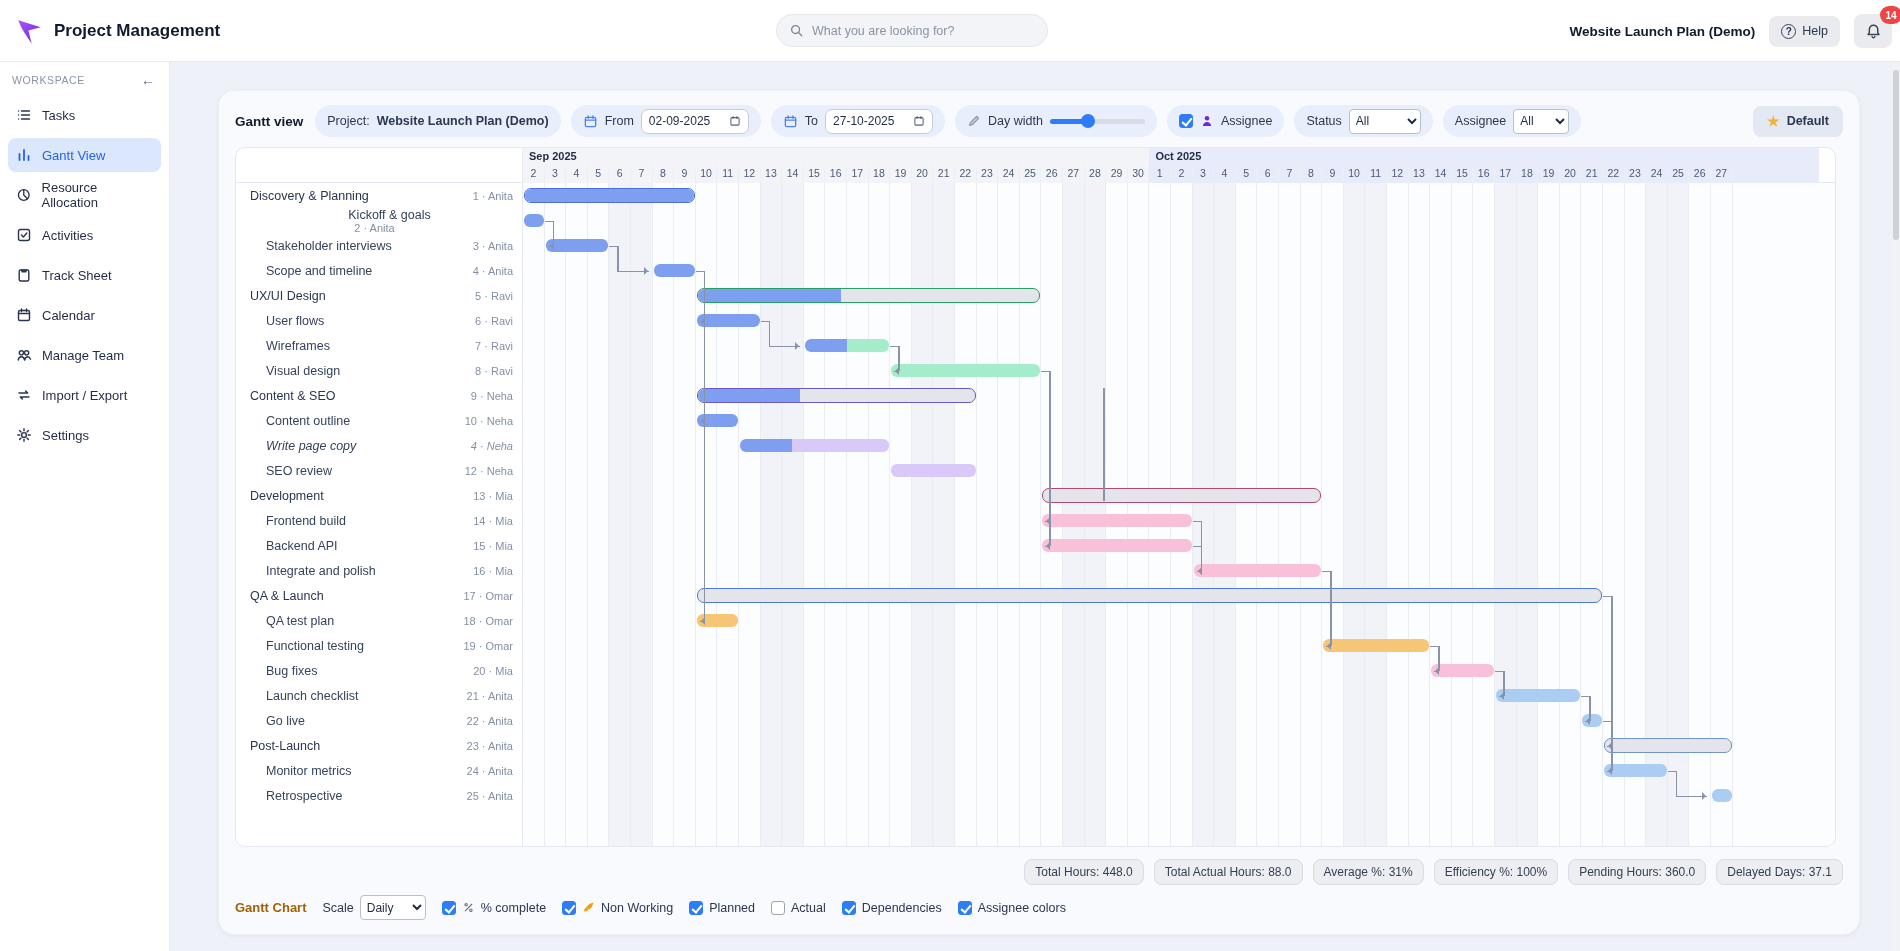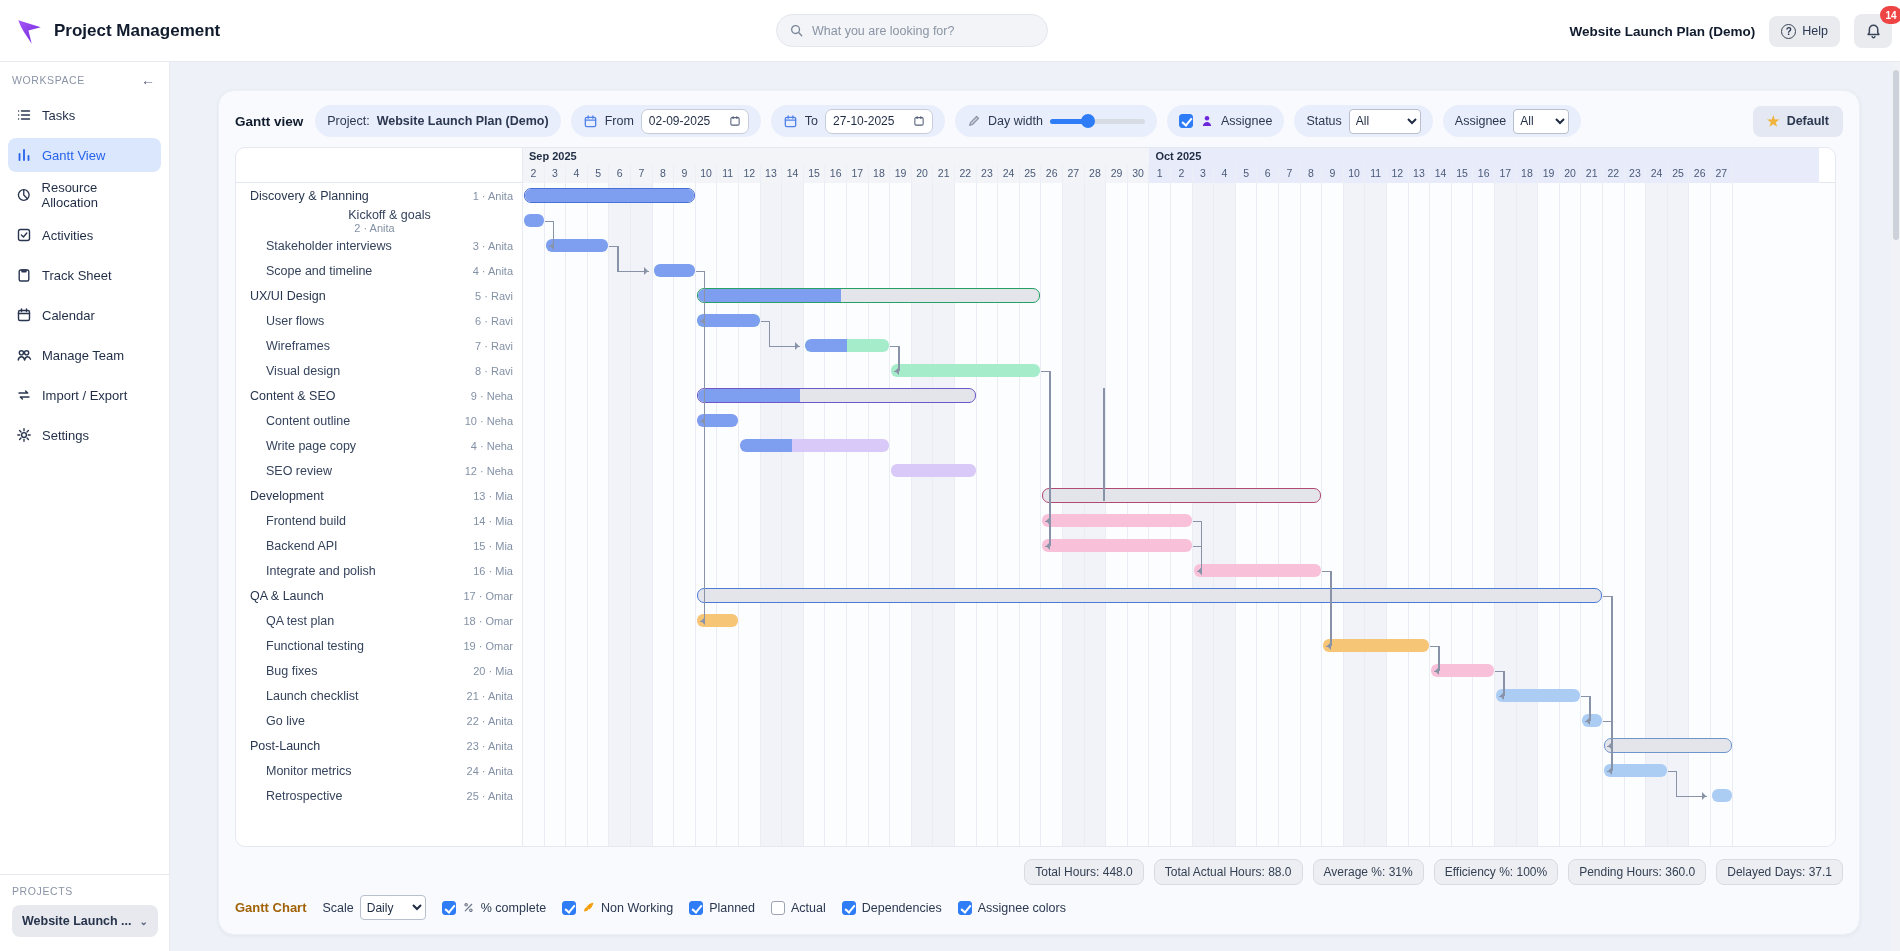--- a/index.html
+++ b/index.html
@@ -192,27 +192,20 @@
         <span>Import / Export</span>
       </div>
       <div class="nav-item">
         <svg class="ic" width="16" height="16" viewBox="0 0 16 16" stroke="#2a3650">
           <circle cx="8" cy="8" r="2.4"></circle>
           <path d="M8 1.8v2M8 12.2v2M1.8 8h2M12.2 8h2M3.6 3.6l1.4 1.4M11 11l1.4 1.4M12.4 3.6L11 5M5 11l-1.4 1.4"></path>
         </svg>
         <span>Settings</span>
       </div>
     </div>
-  <div class="side-bottom">
-    <div class="projects-label">PROJECTS</div>
-    <div class="proj-select">
-      <span>Website Launch ...</span>
-      <span class="chev">⌄</span>
-    </div>
-  </div>
 </div>
 
 <div class="card">
 
   <div class="toolbar">
     <span class="tb-title">Gantt view</span>
 
     <div class="pill">
       <span>Project:</span>
       <b>Website Launch Plan (Demo)</b>
@@ -325,21 +318,21 @@
             <span class="task-meta">8 · Ravi</span>
           </div>
           <div class="task-row" style="top: 200px;">
             <span class="task-name group" style="padding-left:14px">Content &amp; SEO</span>
             <span class="task-meta">9 · Neha</span>
           </div>
           <div class="task-row" style="top: 225px;">
             <span class="task-name " style="padding-left:30px">Content outline</span>
             <span class="task-meta">10 · Neha</span>
           </div>
-          <div class="task-row" style="top: 250px;">
+          <div class="task-row" style="top: 250px; font-style: italic;">
             <span class="task-name " style="padding-left:30px">Write page copy</span>
             <span class="task-meta">4 · Neha</span>
           </div>
           <div class="task-row" style="top: 275px;">
             <span class="task-name " style="padding-left:30px">SEO review</span>
             <span class="task-meta">12 · Neha</span>
           </div>
           <div class="task-row" style="top: 300px;">
             <span class="task-name group" style="padding-left:14px">Development</span>
             <span class="task-meta">13 · Mia</span>

